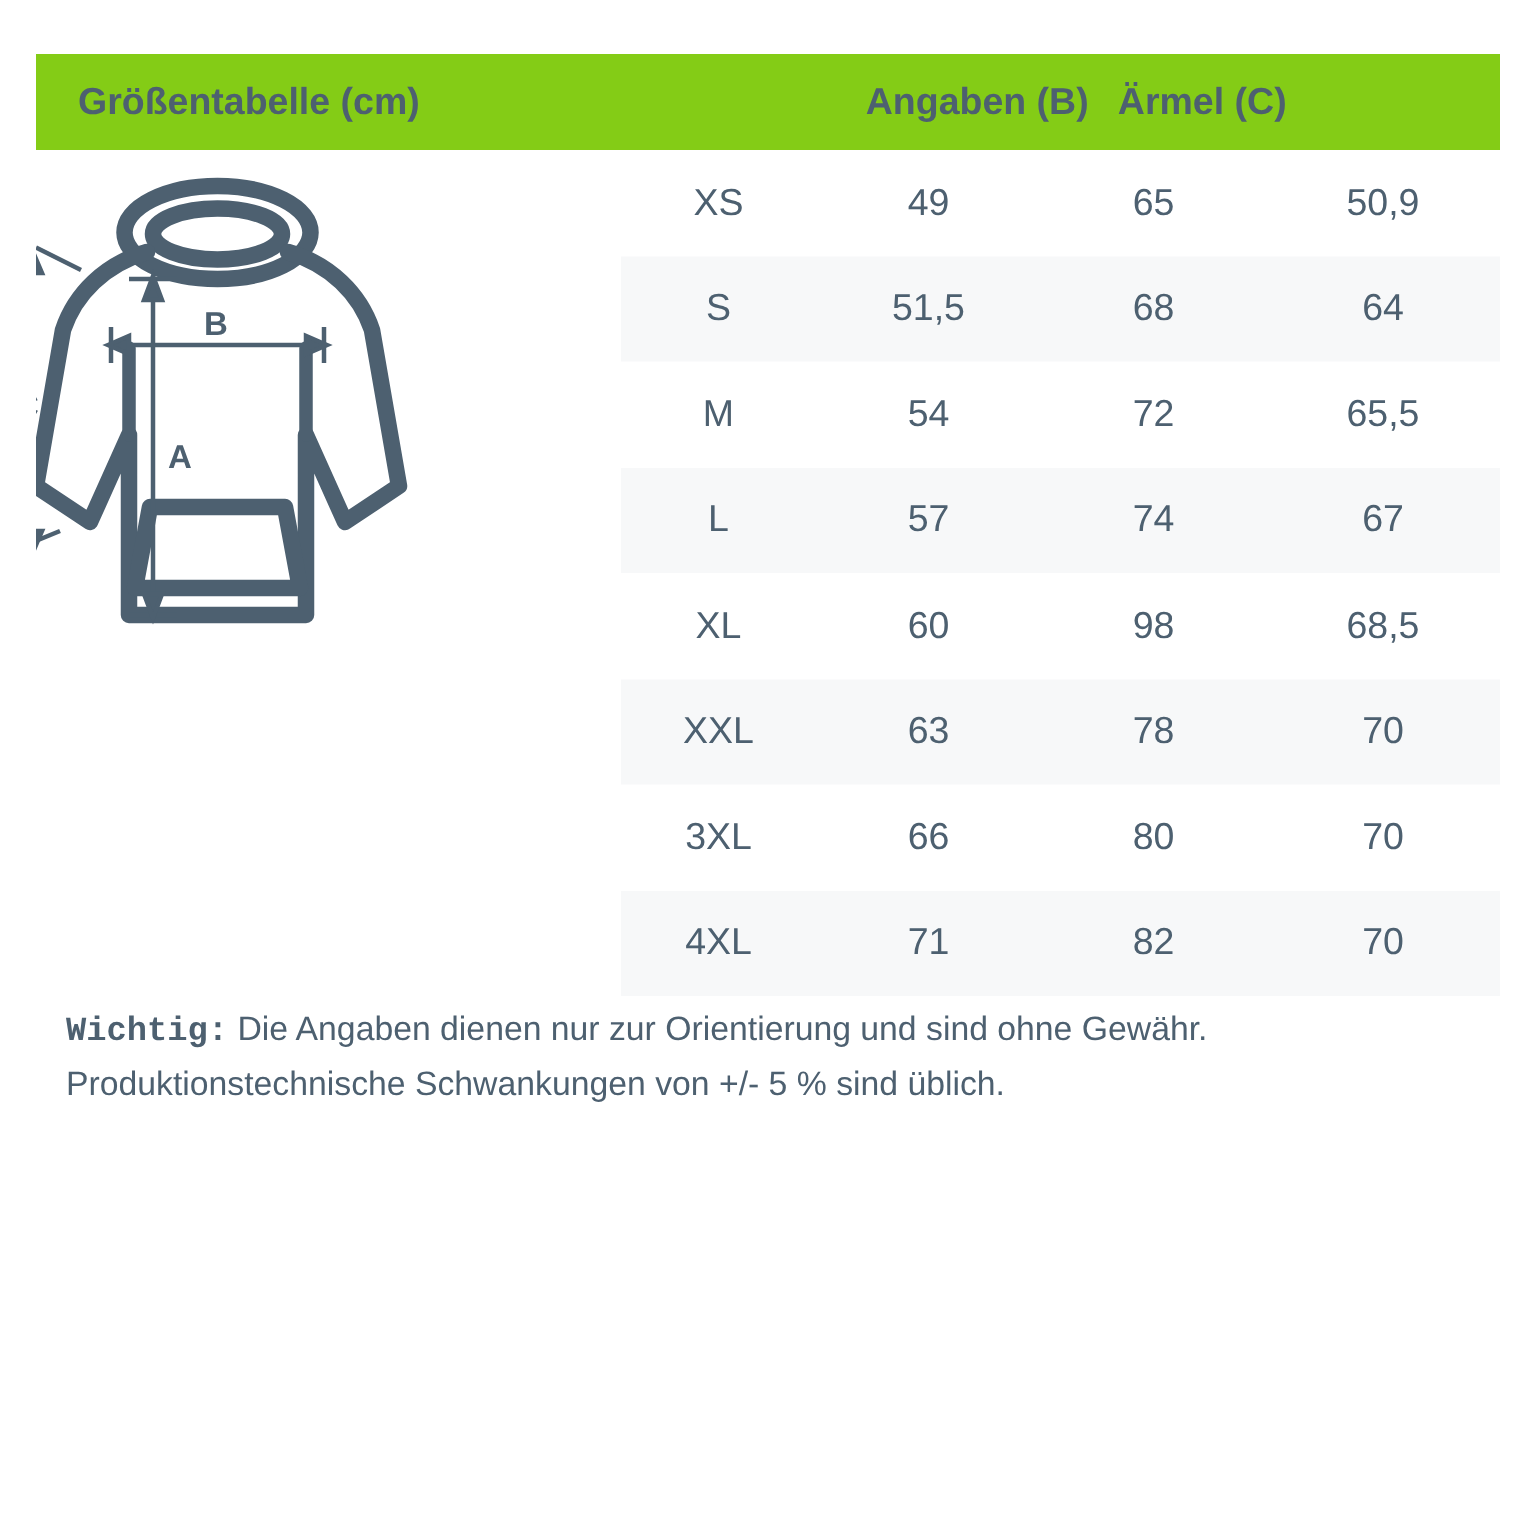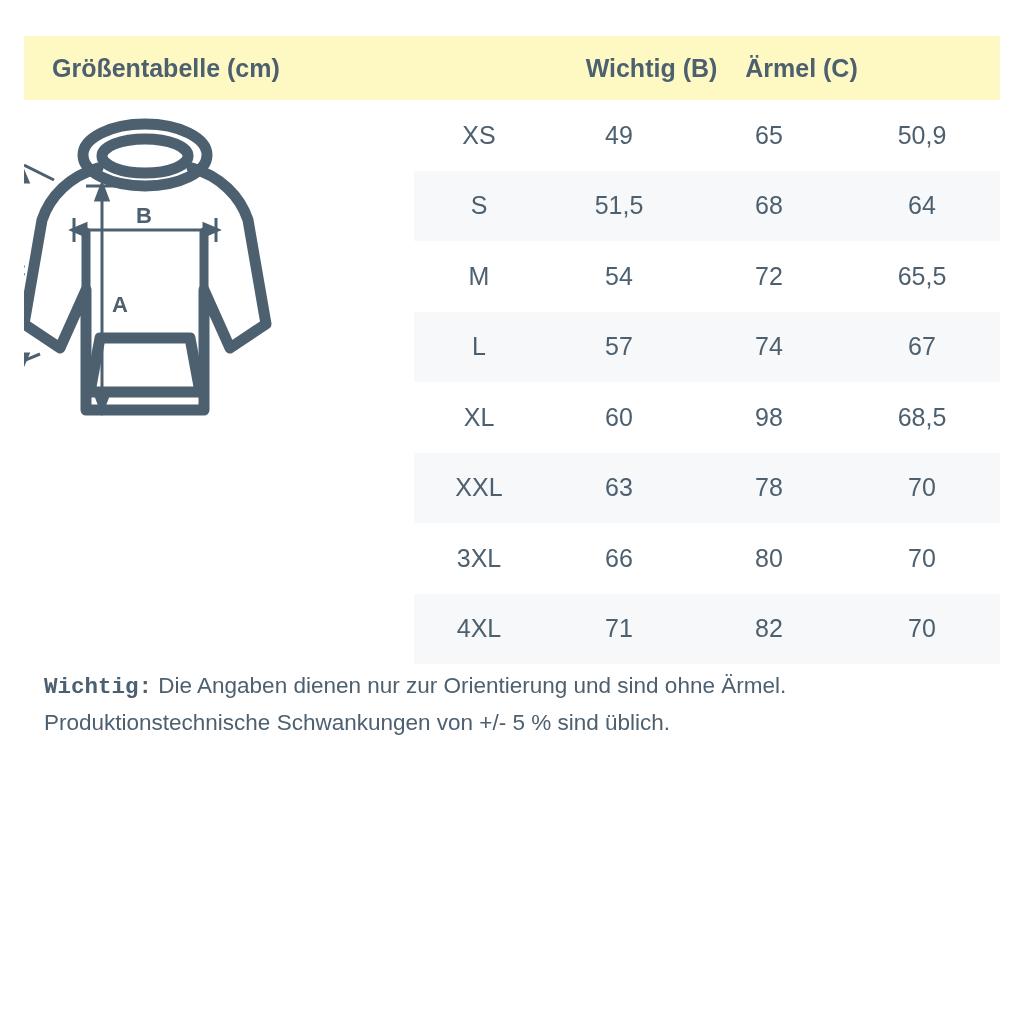--- a/index.html
+++ b/index.html
@@ -23,21 +23,21 @@
     height: 1024px;
   }
 
   
   .header-row {
     position: absolute;
     left: 24px;
     top: 36px;
     width: 976px;
     height: 64px;
-    background: #fef9c3;
+    background: #84cc16;
     display: flex;
     align-items: center;
   }
   .header-title {
     flex: 0 0 430px;
     padding-left: 28px;
     font-size: 25px;
     font-weight: bold;
     color: #4d6070;
     box-sizing: border-box;
@@ -99,21 +99,21 @@
   }
 </style>
 </head>
 <body>
 
 <div class="sheet">
 
   <div class="header-row">
     <div class="header-title">Größentabelle (cm)</div>
     <div class="header-col hc-size"></div>
-    <div class="header-col hc-width">Wichtig (B)</div>
+    <div class="header-col hc-width">Angaben (B)</div>
     <div class="header-col hc-sleeve">Ärmel (C)</div>
   </div>
 
   <div class="illustration">
     <svg width="390" height="350" viewBox="0 0 390 350" xmlns="http://www.w3.org/2000/svg">
       <g fill="none" stroke="#4d6070" stroke-width="11" stroke-linejoin="round" stroke-linecap="round">
 
         <ellipse cx="121" cy="45" rx="62" ry="31"></ellipse>
 
         <ellipse cx="121" cy="46" rx="43" ry="17"></ellipse>
@@ -207,17 +207,17 @@
     <div class="row alt">
       <div class="cell c-size">4XL</div>
       <div class="cell c-width">71</div>
       <div class="cell c-height">82</div>
       <div class="cell c-sleeve">70</div>
     </div>
 
   </div>
 
   <div class="note">
-    <span><b>Wichtig:</b><span> Die Angaben dienen nur zur Orientierung und sind ohne Ärmel.</span></span><br>
+    <span><b>Wichtig:</b><span> Die Angaben dienen nur zur Orientierung und sind ohne Gewähr.</span></span><br>
     <span>Produktionstechnische Schwankungen von +/- 5 % sind üblich.</span>
   </div>
 
 </div>
 
 </body></html>

